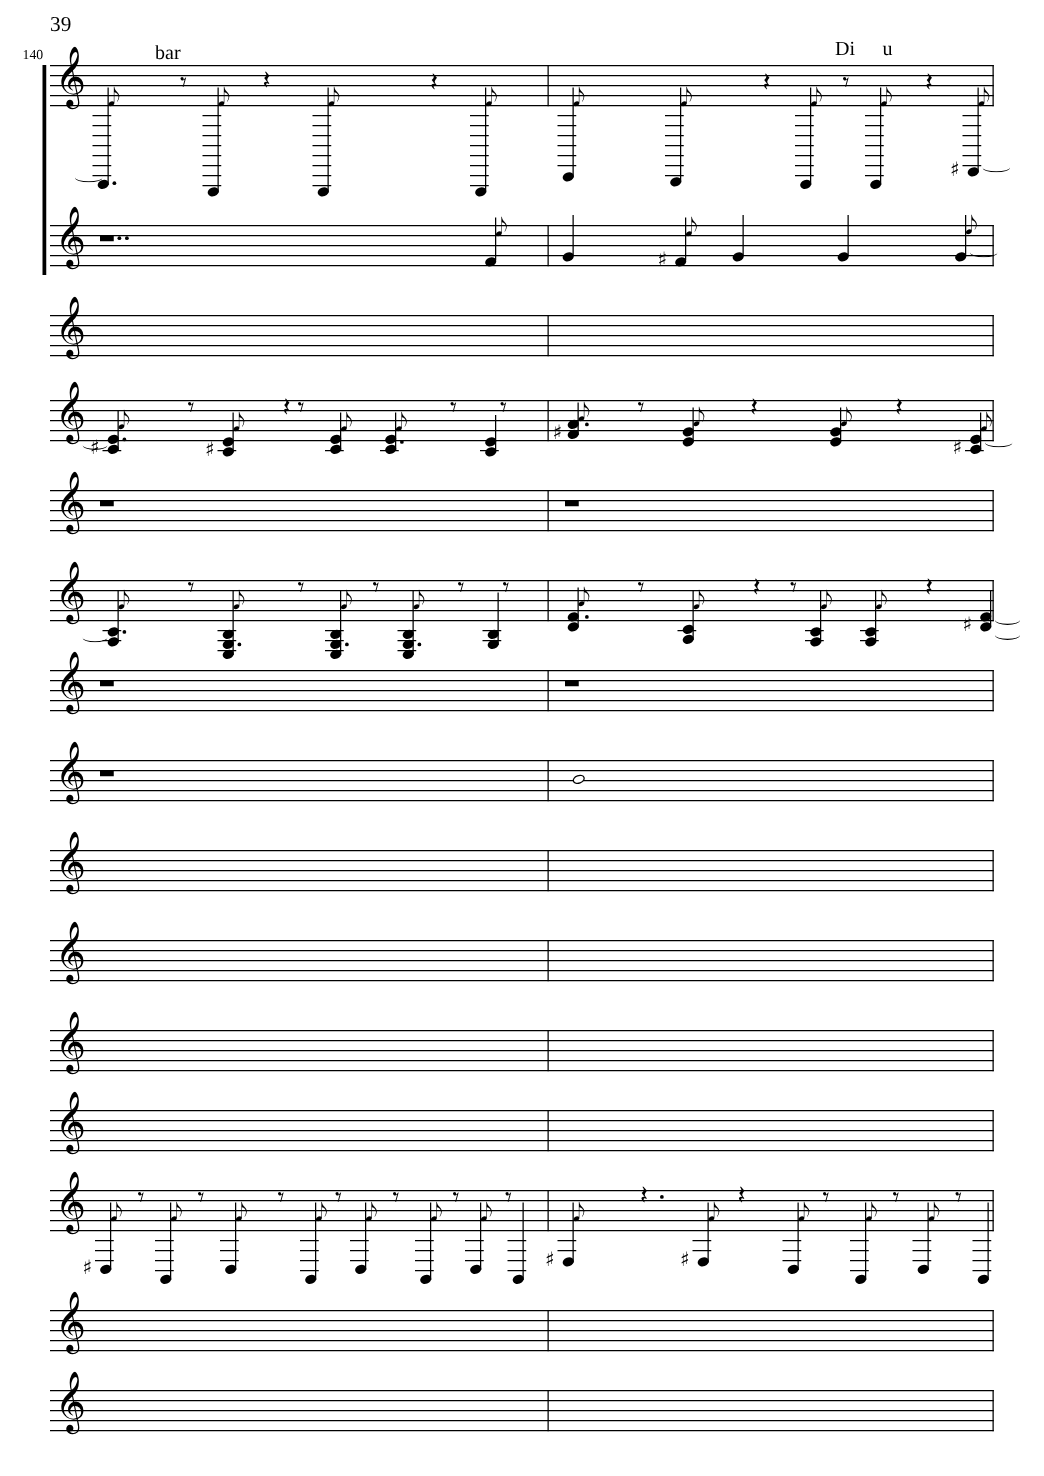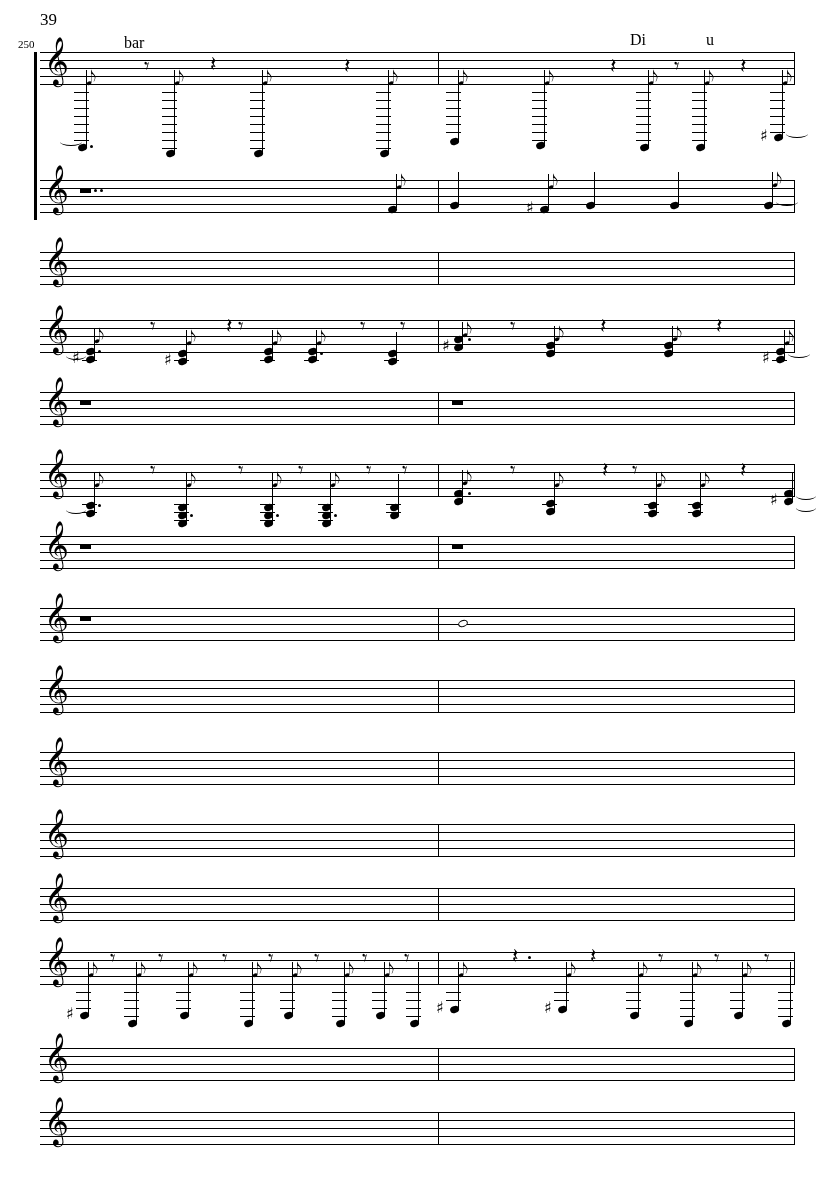--- a/index.html
+++ b/index.html
@@ -165,24 +165,24 @@
     border-radius: 50%;
     height: 7px;
   }
 </style>
 </head>
 <body>
 
 <div id="page">
 
   <div class="page-number">39</div>
-  <div class="bar-number">250</div>
+  <div class="bar-number">140</div>
 
   <div class="lyric" style="left:124px; top:34px;">bar</div>
-  <div class="lyric" style="left:630px; top:31px;font-family:Liberation Serif, serif;">Di</div>
+  <div class="lyric" style="left:668px; top:31px;font-family:Liberation Serif, serif;">Di</div>
   <div class="lyric" style="left:706px; top:31px;">u</div>
 
   <div class="system" style="top:52px;">
     <div class="sysbrace" style="top:0px; height:168px;"></div>
 
     <div class="staff" style="top:0px;">
       <div class="line l0"></div>
       <div class="line l1"></div>
       <div class="line l2"></div>
       <div class="line l3"></div>

